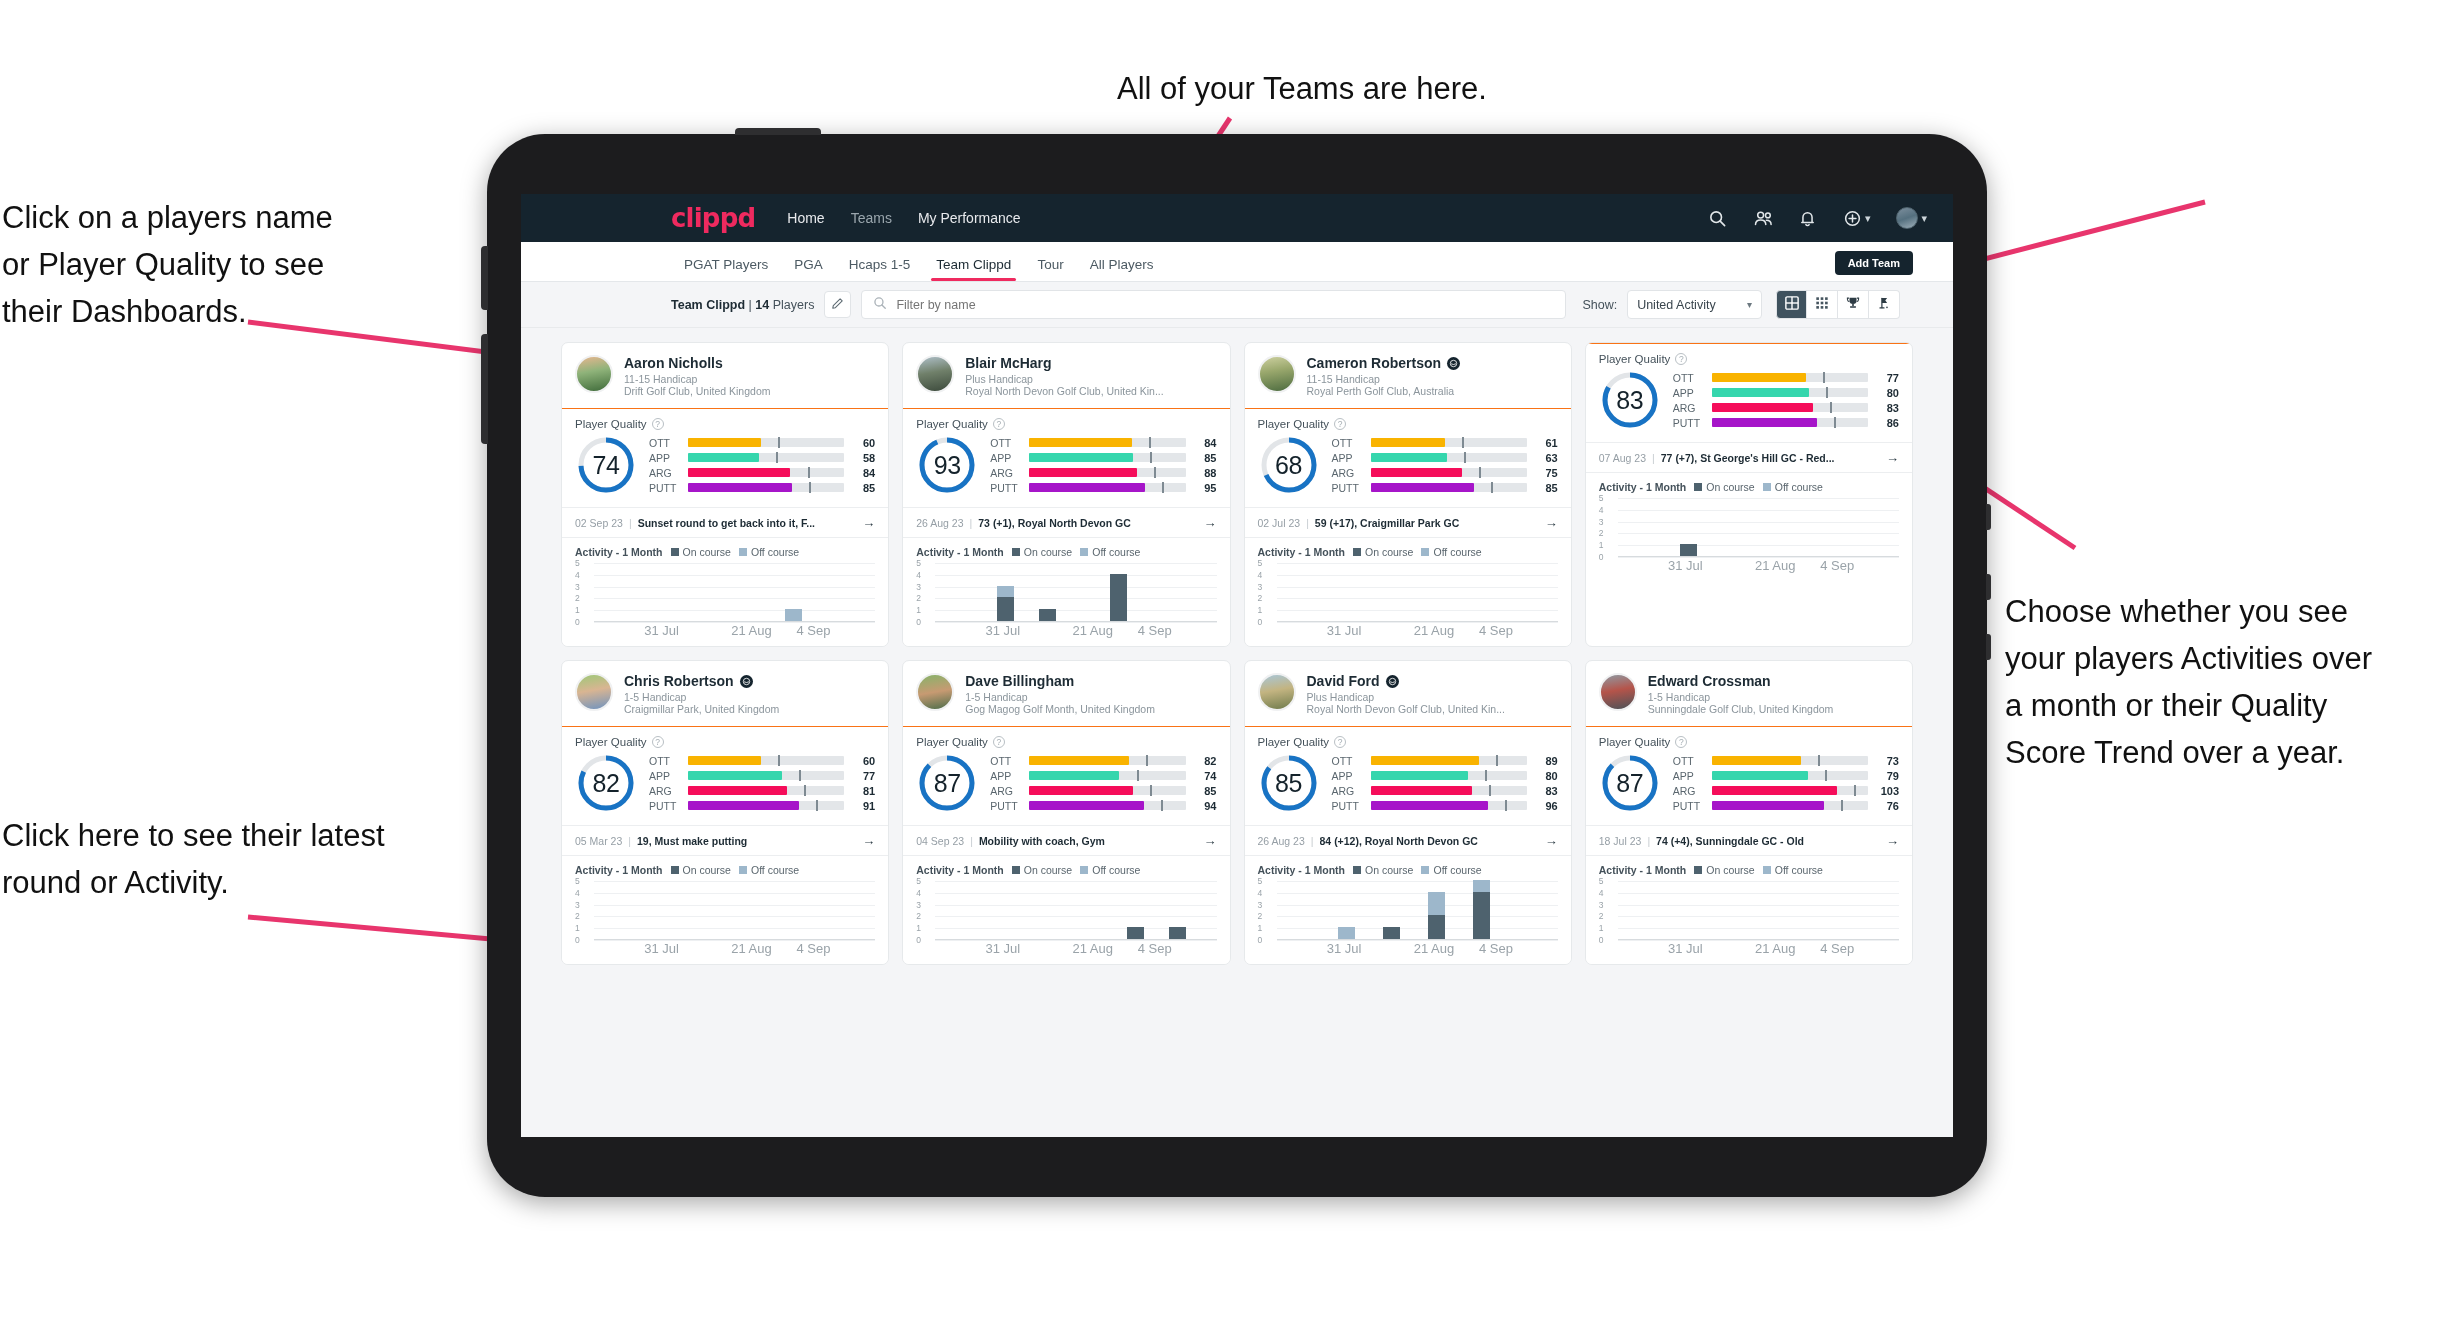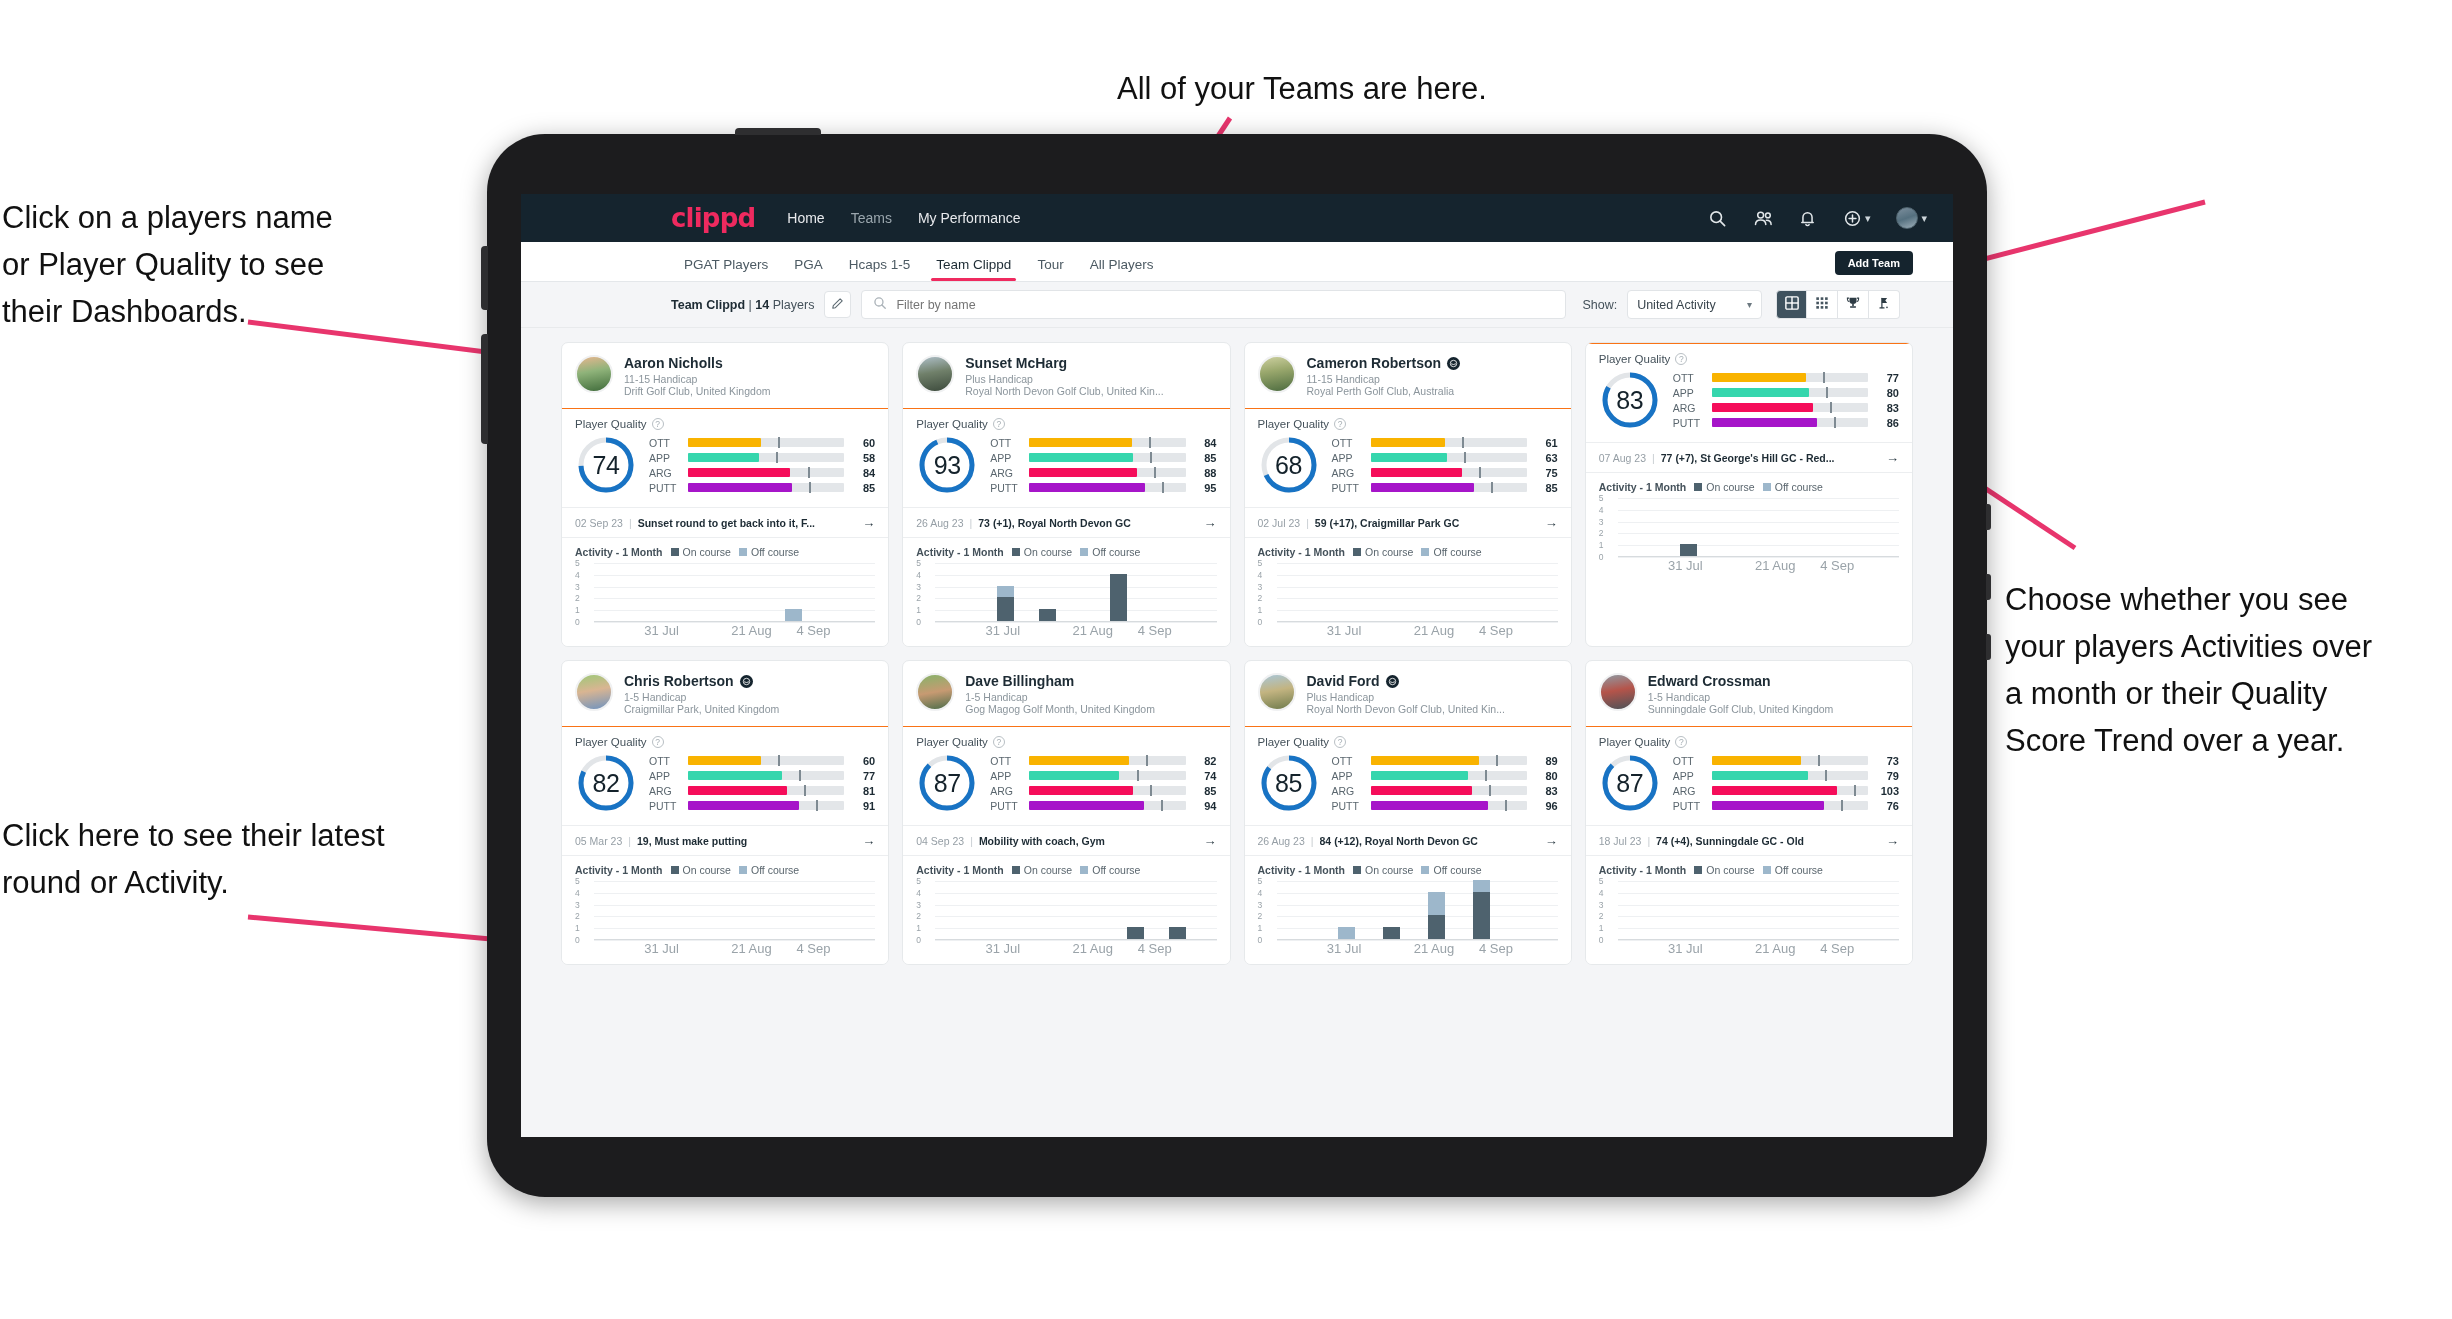--- a/index.html
+++ b/index.html
@@ -213,21 +213,21 @@
 </style>
 </head>
 <body>
 
 <div class="stage">
 
   <div class="annot" style="left:1117px; top:65px;">All of your Teams are here.</div>
   <div class="annot" style="left:2px; top:194px;">Click on a players name
 or Player Quality to see
 their Dashboards.</div>
-  <div class="annot" style="left:2005px; top:576px;">Choose whether you see
+  <div class="annot" style="left:2005px; top:588px;">Choose whether you see
 your players Activities over
 a month or their Quality
 Score Trend over a year.</div>
   <div class="annot" style="left:2px; top:812px;">Click here to see their latest
 round or Activity.</div>
 
   <svg class="arrow-svg" style="left:0; top:0; width:2452px; height:1319px;">
     <defs>
       <marker id="ah" markerWidth="7" markerHeight="7" refX="5.5" refY="3.2" orient="auto">
         <path d="M0,0 L6.5,3.2 L0,6.4 z" fill="#e8356d"></path>
@@ -484,21 +484,21 @@
                   <span class="xlab" style="left:78%">4 Sep</span>
                 </div>
       </div>
     </div>
           </div>
           <div class="card">
     <div class="card-head">
       <div class="pavatar" style="background-image:linear-gradient(170deg,#aebfc8 0%,#70806a 45%,#3c4a3c 100%)"></div>
       <div style="min-width:0;">
         <div class="pname">
-          <span>Sunset McHarg</span>
+          <span>Blair McHarg</span>
 
         </div>
         <div class="phcap">Plus Handicap</div>
         <div class="pclub">Royal North Devon Golf Club, United Kin...</div>
       </div>
     </div>
 
     <div class="pq-sec">
       <div class="pq-title">
         <span>Player Quality</span>

